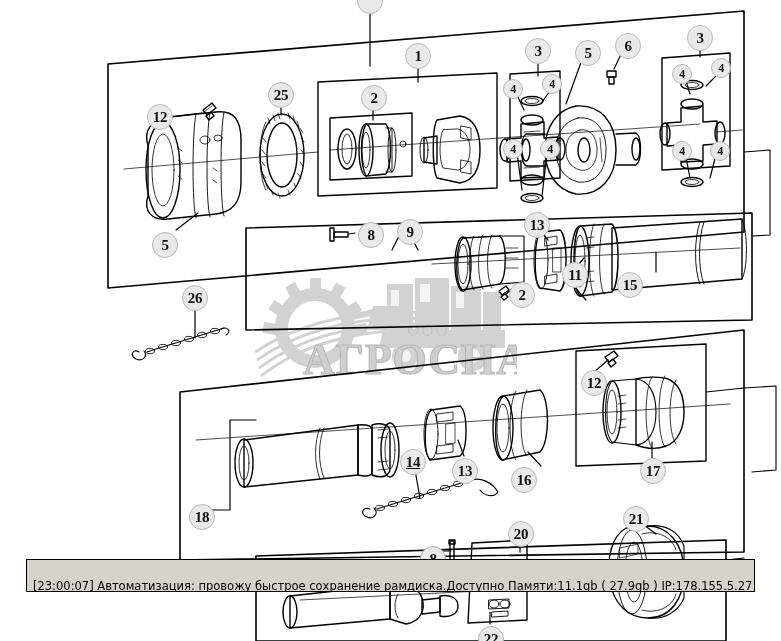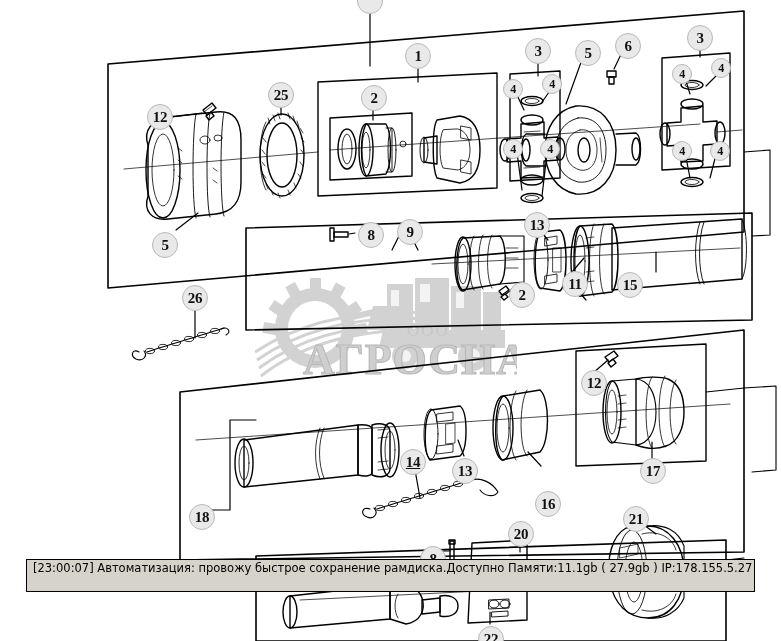--- a/index.html
+++ b/index.html
@@ -33,21 +33,21 @@
     letter-spacing:-0.3px;
   }
   .callout.sm{width:20px;height:20px;font-size:12px;}
 
   
   #logbox{
     position:absolute;left:26px;top:559px;width:729px;height:33px;
     background:#d6d3ca;
     border:1px solid #000;
     box-sizing:border-box;
-    padding:1px 6px 0 6px;
+    padding:19px 6px 0 6px;
     font-family:"DejaVu Sans", sans-serif;
     font-size:11.5px;
     color:#000;
     line-height:15px;
     white-space:nowrap;
     overflow:hidden;
   }
   #logbox .logline{display:block;height:15px;}
 </style>
 </head>
@@ -451,28 +451,28 @@
   <div class="callout sm" style="left:672px;top:141px;">4</div>
   <div class="callout sm" style="left:710px;top:141px;">4</div>
 
   <div class="callout" style="left:147px;top:104px;">12</div>
   <div class="callout" style="left:268px;top:82px;">25</div>
   <div class="callout" style="left:361px;top:85px;">2</div>
   <div class="callout" style="left:152px;top:232px;">5</div>
   <div class="callout" style="left:358px;top:222px;">8</div>
   <div class="callout" style="left:397px;top:219px;">9</div>
   <div class="callout" style="left:524px;top:212px;">13</div>
-  <div class="callout" style="left:562px;top:271px;">11</div>
+  <div class="callout" style="left:562px;top:262px;">11</div>
   <div class="callout" style="left:509px;top:282px;">2</div>
   <div class="callout" style="left:617px;top:272px;">15</div>
   <div class="callout" style="left:182px;top:285px;">26</div>
   <div class="callout" style="left:581px;top:370px;">12</div>
   <div class="callout" style="left:400px;top:449px;text-decoration:underline;">14</div>
   <div class="callout" style="left:452px;top:458px;">13</div>
-  <div class="callout" style="left:535px;top:467px;margin-top:24px;">16</div>
+  <div class="callout" style="left:511px;top:467px;">16</div>
   <div class="callout" style="left:640px;top:458px;">17</div>
   <div class="callout" style="left:189px;top:504px;">18</div>
   <div class="callout" style="left:420px;top:546px;">8</div>
   <div class="callout" style="left:508px;top:521px;">20</div>
   <div class="callout" style="left:623px;top:506px;text-align:right;">21</div>
   <div class="callout" style="left:478px;top:626px;">22</div>
 
   <div id="logbox">
     <span class="logline">[23:00:07]  Автоматизация: провожу быстрое сохранение рамдиска.Доступно Памяти:11.1gb  ( 27.9gb ) IP:178.155.5.27</span>
   </div>

